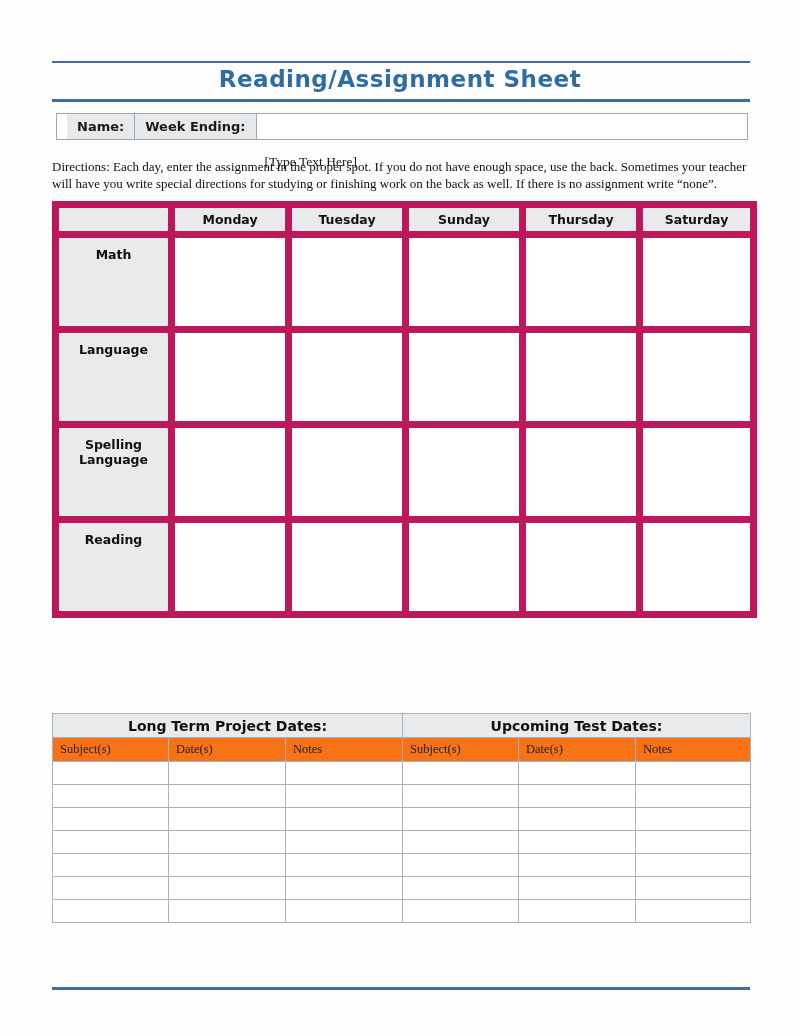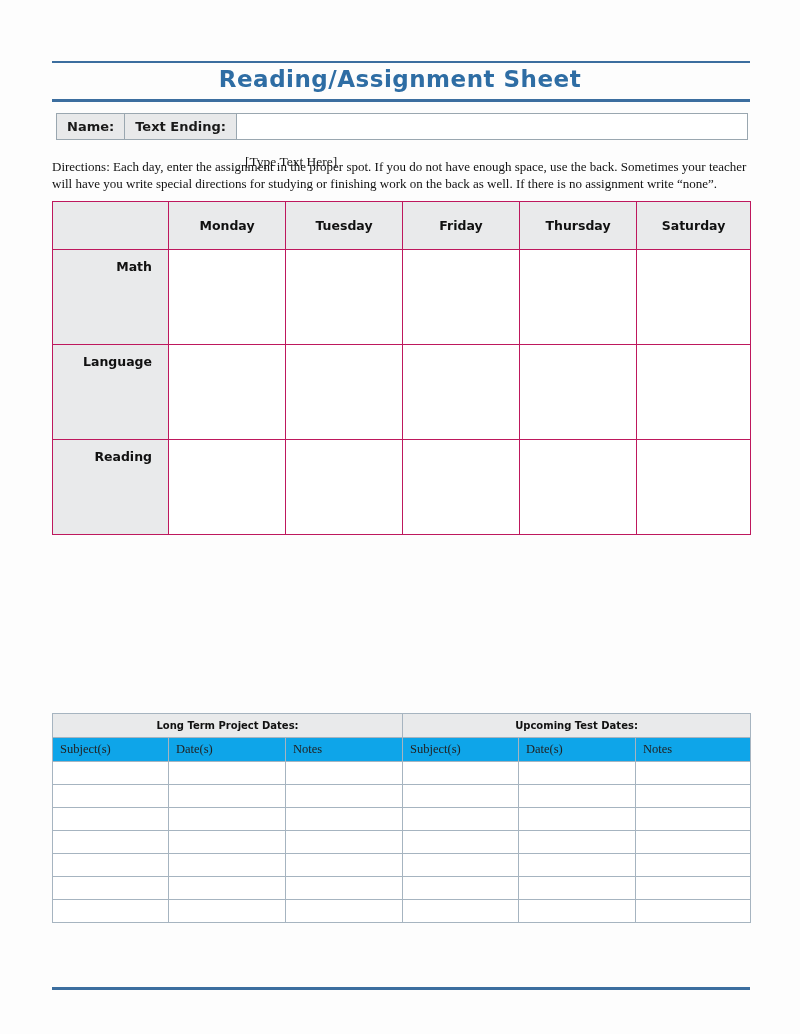--- a/index.html
+++ b/index.html
@@ -27,20 +27,21 @@
   }
 
   
   #fields-strip{
     position:absolute;top:113px;left:56px;width:692px;height:27px;
     display:flex;
     border:1px solid #9aa7b0;
     box-sizing:border-box;
     background:#ffffff;
     font-size:13px;
+    padding-left:10px;
   }
   .field-label{
     background:#e8e9ea;
     border-right:1px solid #9aa7b0;
     font-weight:bold;
     display:flex;align-items:center;
     padding:0 10px;
     white-space:nowrap;
   }
   .field-value{
@@ -59,109 +60,118 @@
     color:#111;
   }
 
   table{border-collapse:collapse;table-layout:fixed;}
 
   
   #schedule-table{
     position:absolute;top:201px;left:52px;width:698px;
   }
   #schedule-table th,#schedule-table td{
-    border:1px solid #be185d;
-    padding:16px;
+    border:7px solid #be185d;
+    padding:4px;
     box-sizing:border-box;
   }
   #schedule-table thead th{
     background:#e9eaeb;
     height:20px;
     font-size:12.5px;font-weight:bold;color:#111;
     text-align:center;vertical-align:middle;
   }
   #schedule-table tbody th{
     background:#e9eaeb;
     font-size:12.5px;font-weight:bold;color:#111;
-    text-align:right;vertical-align:top;
+    text-align:center;vertical-align:top;
     padding-top:9px;
     white-space:pre-line;
     height:95px;
   }
   #schedule-table tbody td{background:#ffffff;}
 
   
   #dates-table{
     position:absolute;top:713px;left:52px;width:698px;
   }
   #dates-table th,#dates-table td{
     border:1px solid #a6b4c0;
     box-sizing:border-box;padding:0;
   }
   #dates-table thead th.section{
     background:#e9eaeb;height:24px;
-    font-size:10px;font-weight:bold;color:#111;
+    font-size:14px;font-weight:bold;color:#111;
     text-align:center;vertical-align:middle;
   }
   #dates-table thead th.col-label{
-    background:#0ea5e9;height:24px;
+    background:#f97316;height:24px;
     font-family:"Liberation Serif","DejaVu Serif",serif;
     font-weight:normal;font-size:12.5px;color:#222;
     text-align:left;vertical-align:middle;
     padding-left:7px;
   }
   #dates-table tbody td{height:23px;background:#ffffff;}
 </style>
 </head>
 <body>
 
 <div id="rule-top" class="rule"></div>
 
 <div id="page-title">Reading/Assignment Sheet</div>
 
 <div id="rule-title" class="rule"></div>
 
 <div id="fields-strip">
   <div class="field-label">Name:</div>
-  <div class="field-label">Text Ending:</div>
+  <div class="field-label">Week Ending:</div>
   <div class="field-value" id="week-value">[Type Text Here]</div>
 </div>
 
 <p id="directions">Directions: Each day, enter the assignment in the proper spot. If you do not have enough space, use the back. Sometimes your teacher will have you write special directions for studying or finishing work on the back as well. If there is no assignment write “none”.</p>
 
 <table id="schedule-table">
   <colgroup>
     <col style="width:116px">
       <col style="width:117px">
       <col style="width:117px">
     <col style="width:117px">
       <col style="width:117px">
       <col style="width:114px">
   </colgroup>
   <thead>
     <tr>
       <th></th>
       <th>Monday</th>
       <th>Tuesday</th>
-      <th>Friday</th>
+      <th>Sunday</th>
       <th>Thursday</th>
       <th>Saturday</th>
     </tr>
   </thead>
   <tbody>
     <tr>
       <th>Math</th>
       <td></td>
       <td></td>
       <td></td>
       <td></td>
       <td></td>
     </tr>
     <tr>
       <th>Language</th>
+      <td></td>
+      <td></td>
+      <td></td>
+      <td></td>
+      <td></td>
+    </tr>
+    <tr>
+      <th>Spelling
+Language</th>
       <td></td>
       <td></td>
       <td></td>
       <td></td>
       <td></td>
     </tr>
     <tr>
       <th>Reading</th>
       <td></td>
       <td></td>

